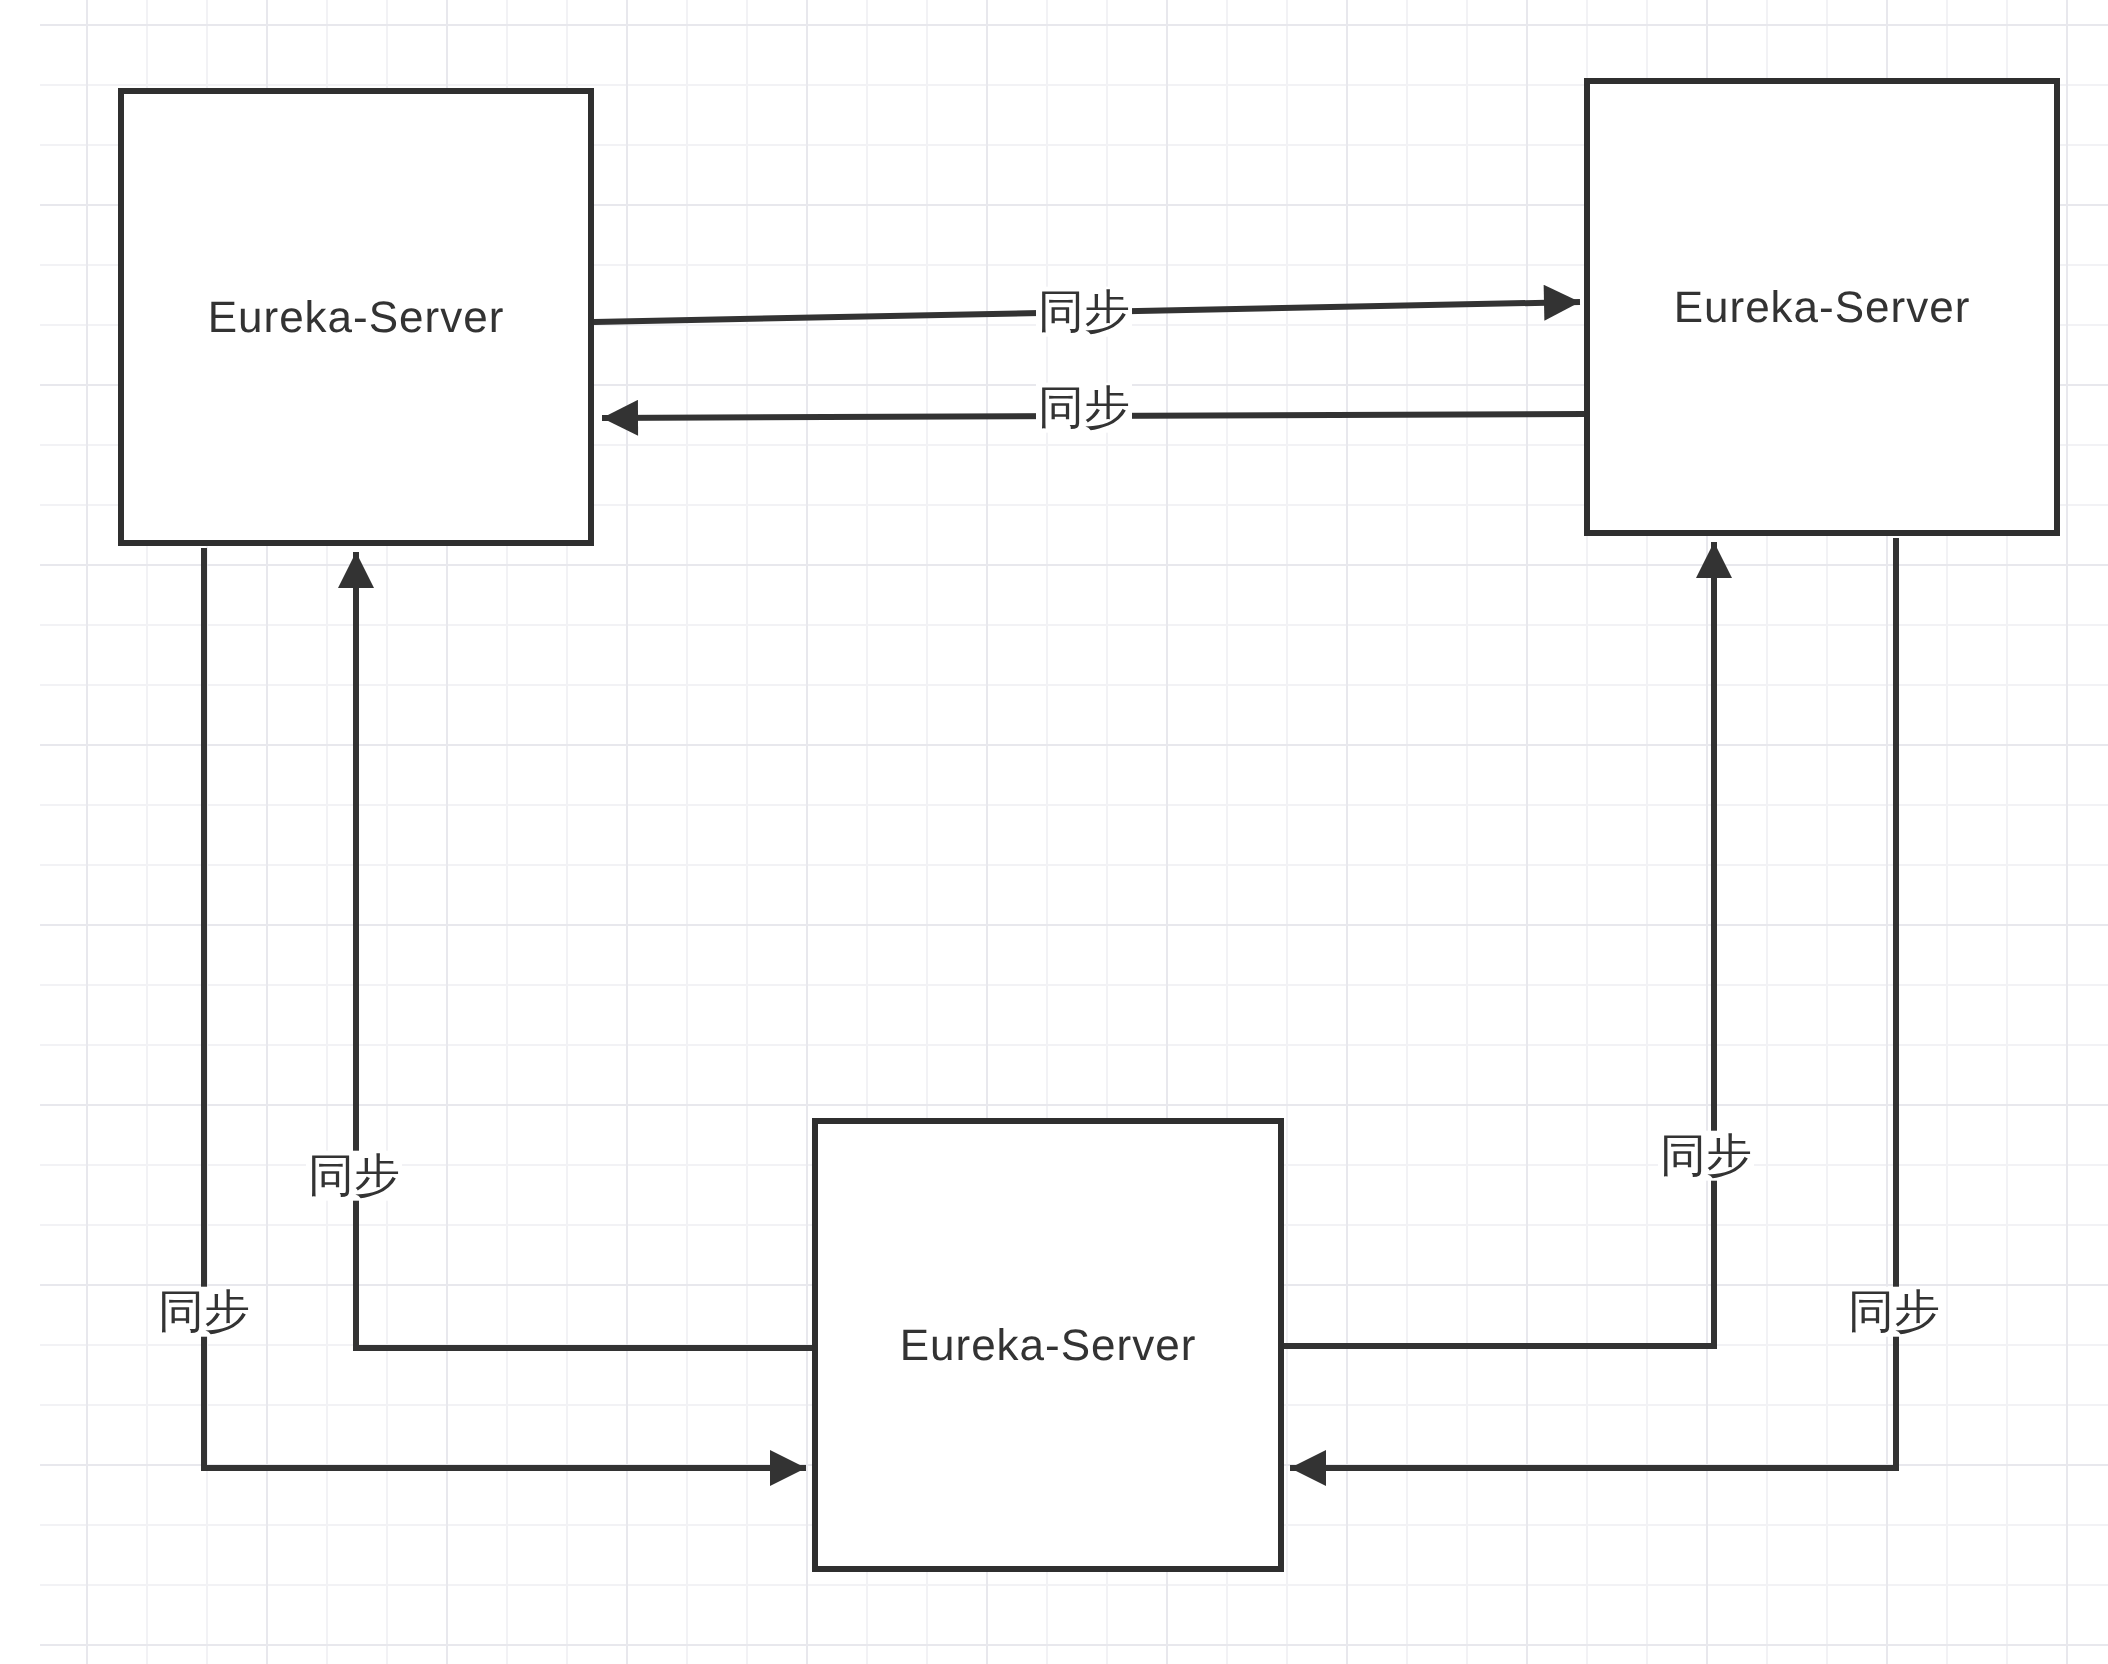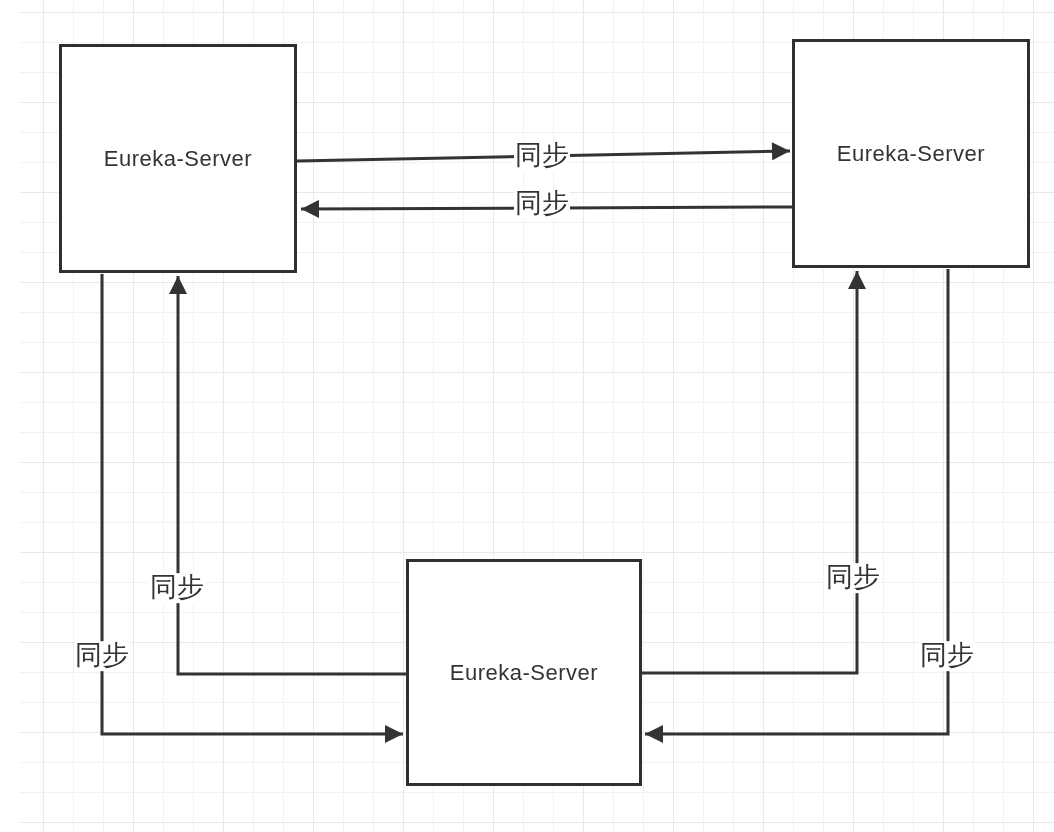--- a/index.html
+++ b/index.html
@@ -59,21 +59,21 @@
   }
   .node-a { left: 39px;  top: 44px;  width: 238px; height: 229px; }
   .node-b { left: 772px; top: 39px;  width: 238px; height: 229px; }
   .node-c { left: 386px; top: 559px; width: 236px; height: 227px; }
   .edge-label {
     position: absolute;
     z-index: 3;
     transform: translate(-50%, -50%);
     background: var(--label-bg);
     padding: 0 1px;
-    font-size: 27px;
+    font-size: 23px;
     line-height: 1.1;
     color: var(--text);
     white-space: nowrap;
   }
   .edge-label-1 { left: 522px; top: 156px; }
   .edge-label-2 { left: 522px; top: 204px; }
   .edge-label-3 { left: 157px; top: 588px; }
   .edge-label-4 { left: 82px;  top: 656px; }
   .edge-label-5 { left: 833px; top: 578px; }
   .edge-label-6 { left: 927px; top: 656px; }

